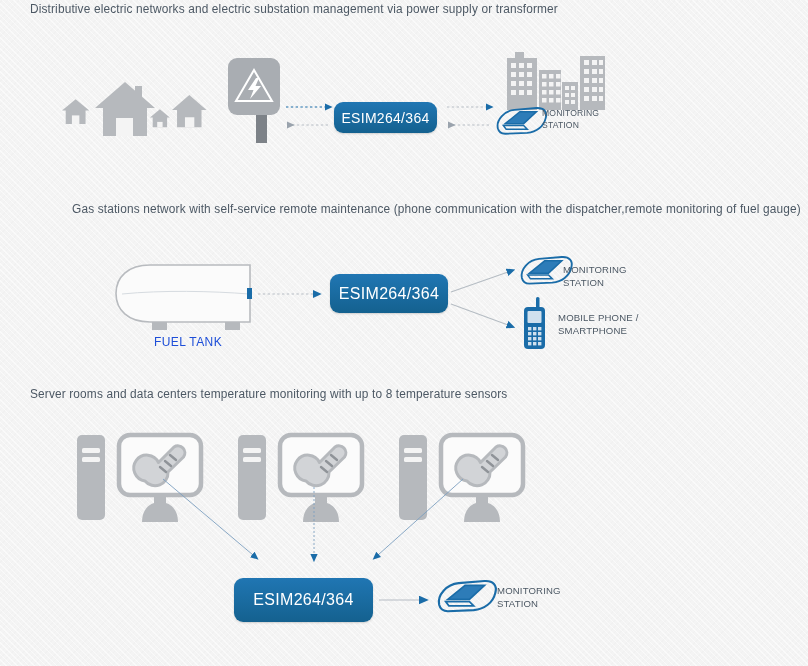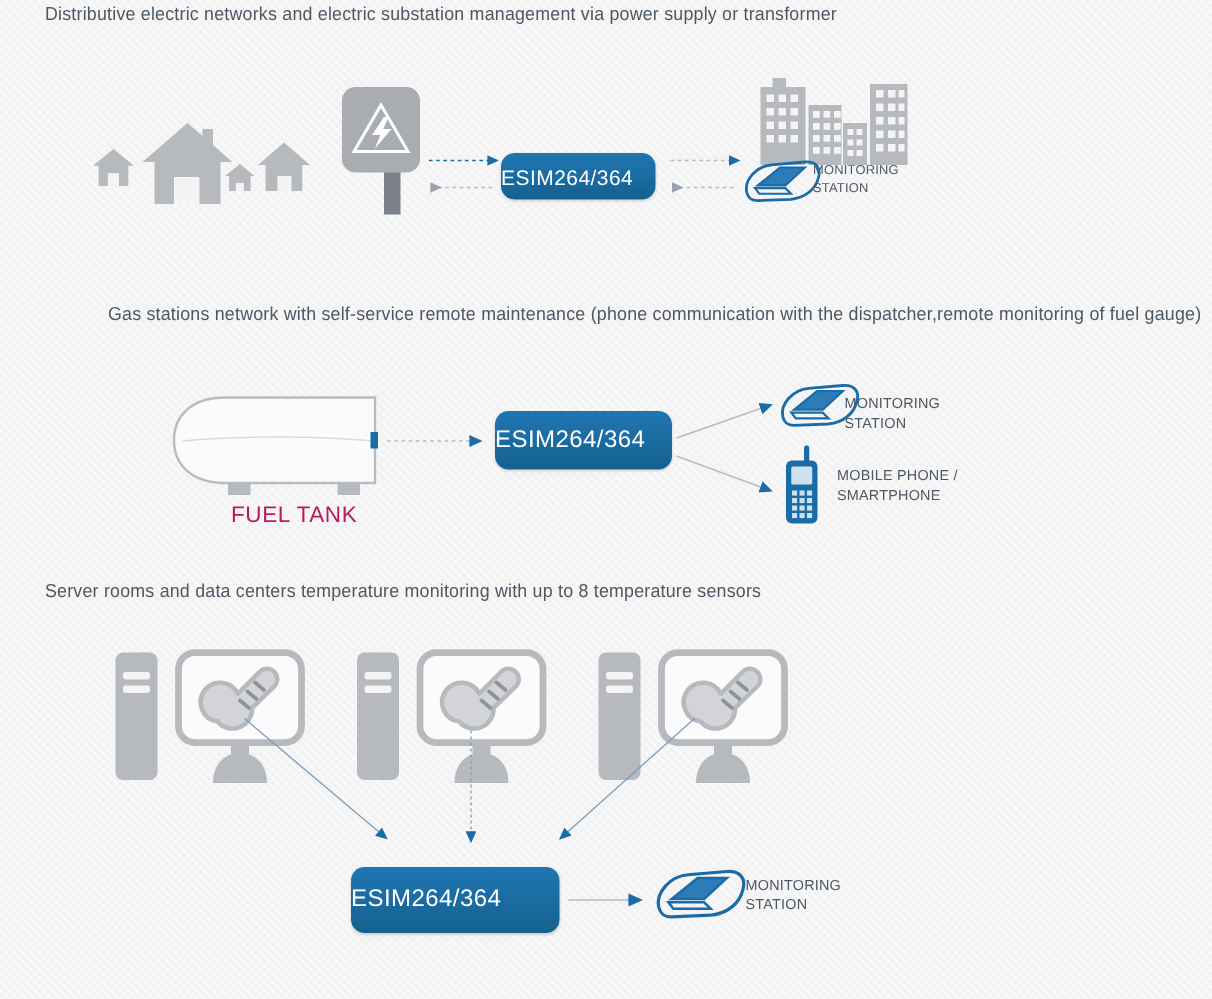--- a/index.html
+++ b/index.html
@@ -58,20 +58,21 @@
 
   
   .esim-box {
     position: absolute;
     background: #1a6ca8;
     background: linear-gradient(180deg, #2076b3 0%, #14618f 100%);
     border-radius: 9px;
     box-shadow: 0 1px 2px rgba(0,0,0,0.16);
     display: flex;
     align-items: center;
+    justify-content: center;
     color: #ffffff;
     letter-spacing: 0.3px;
     user-select: none;
   }
   .esim-box span { display: block; }
 
   
   .icon-label {
     position: absolute;
     font-size: 8.6px;
@@ -81,22 +82,22 @@
     white-space: pre-line;
     font-family: "Liberation Sans", "DejaVu Sans", sans-serif;
   }
   .icon-label.big {
     font-size: 9.6px;
     line-height: 12.5px;
   }
 
   .tank-caption {
     position: absolute;
-    font-size: 15px;
-    color: #be185d;
+    font-size: 12px;
+    color: #1d4ed8;
     letter-spacing: 0.4px;
     white-space: nowrap;
   }
 
   svg { display: block; overflow: visible; }
 </style>
 </head>
 <body>
 
 <div class="diagram-page">

